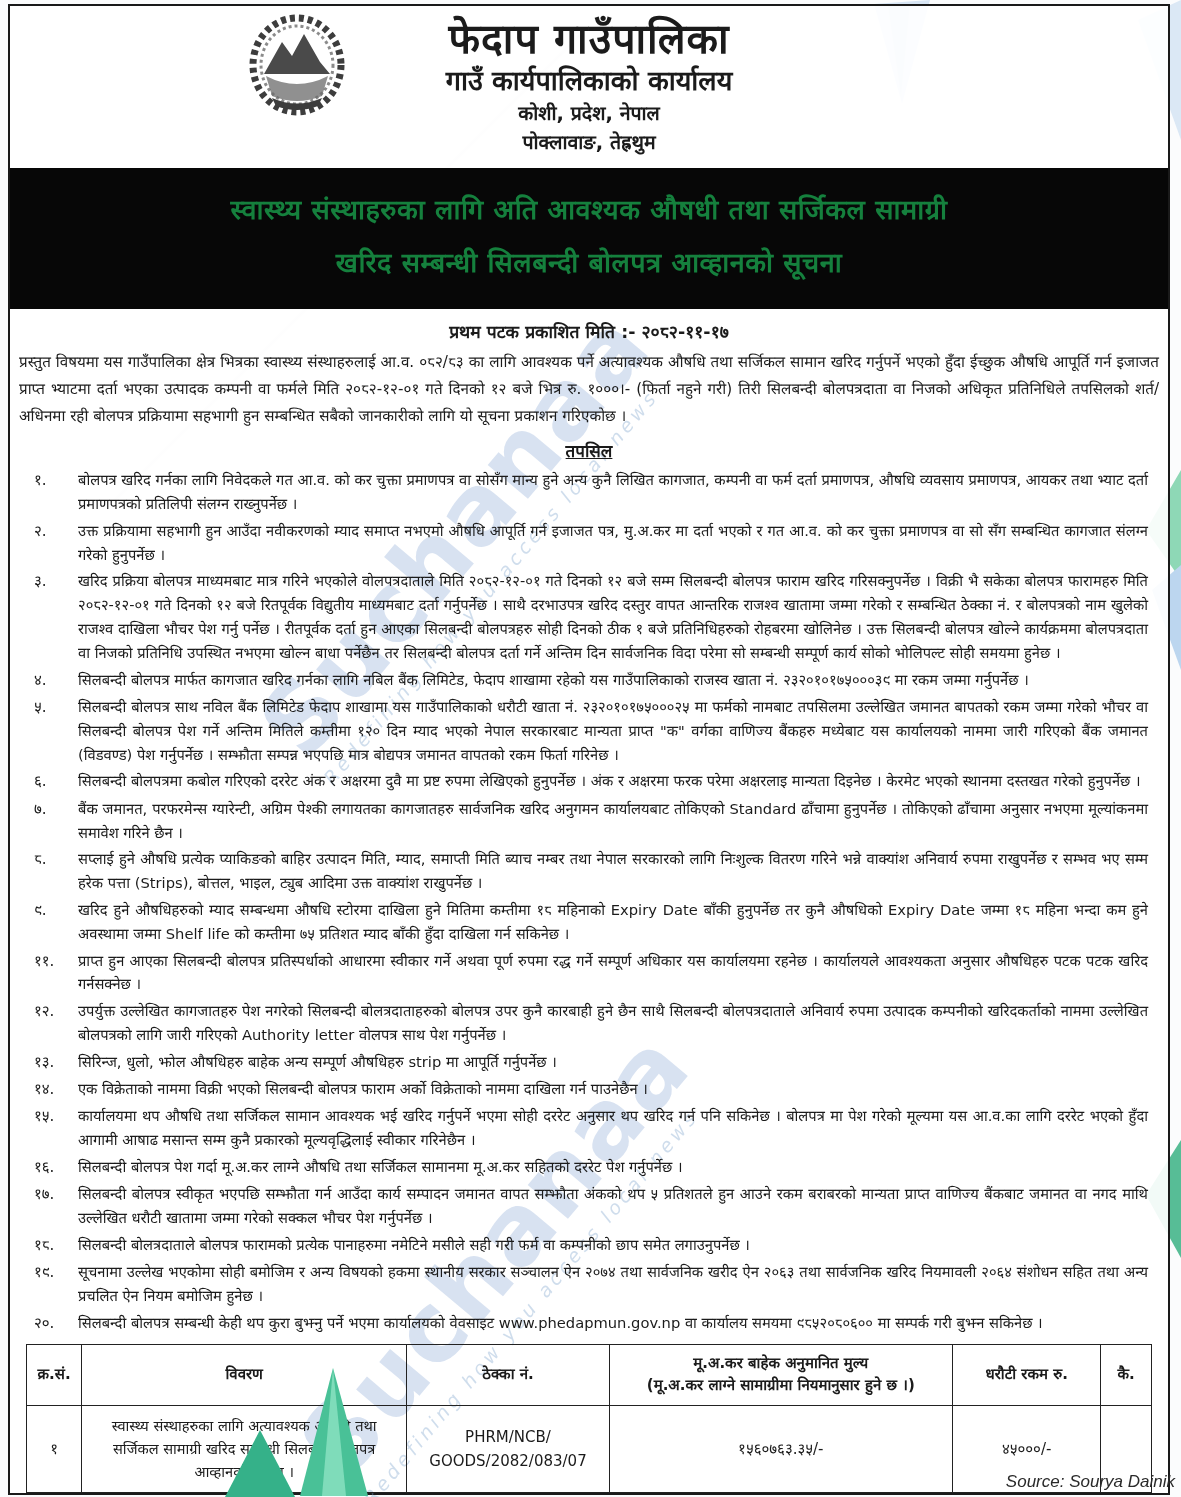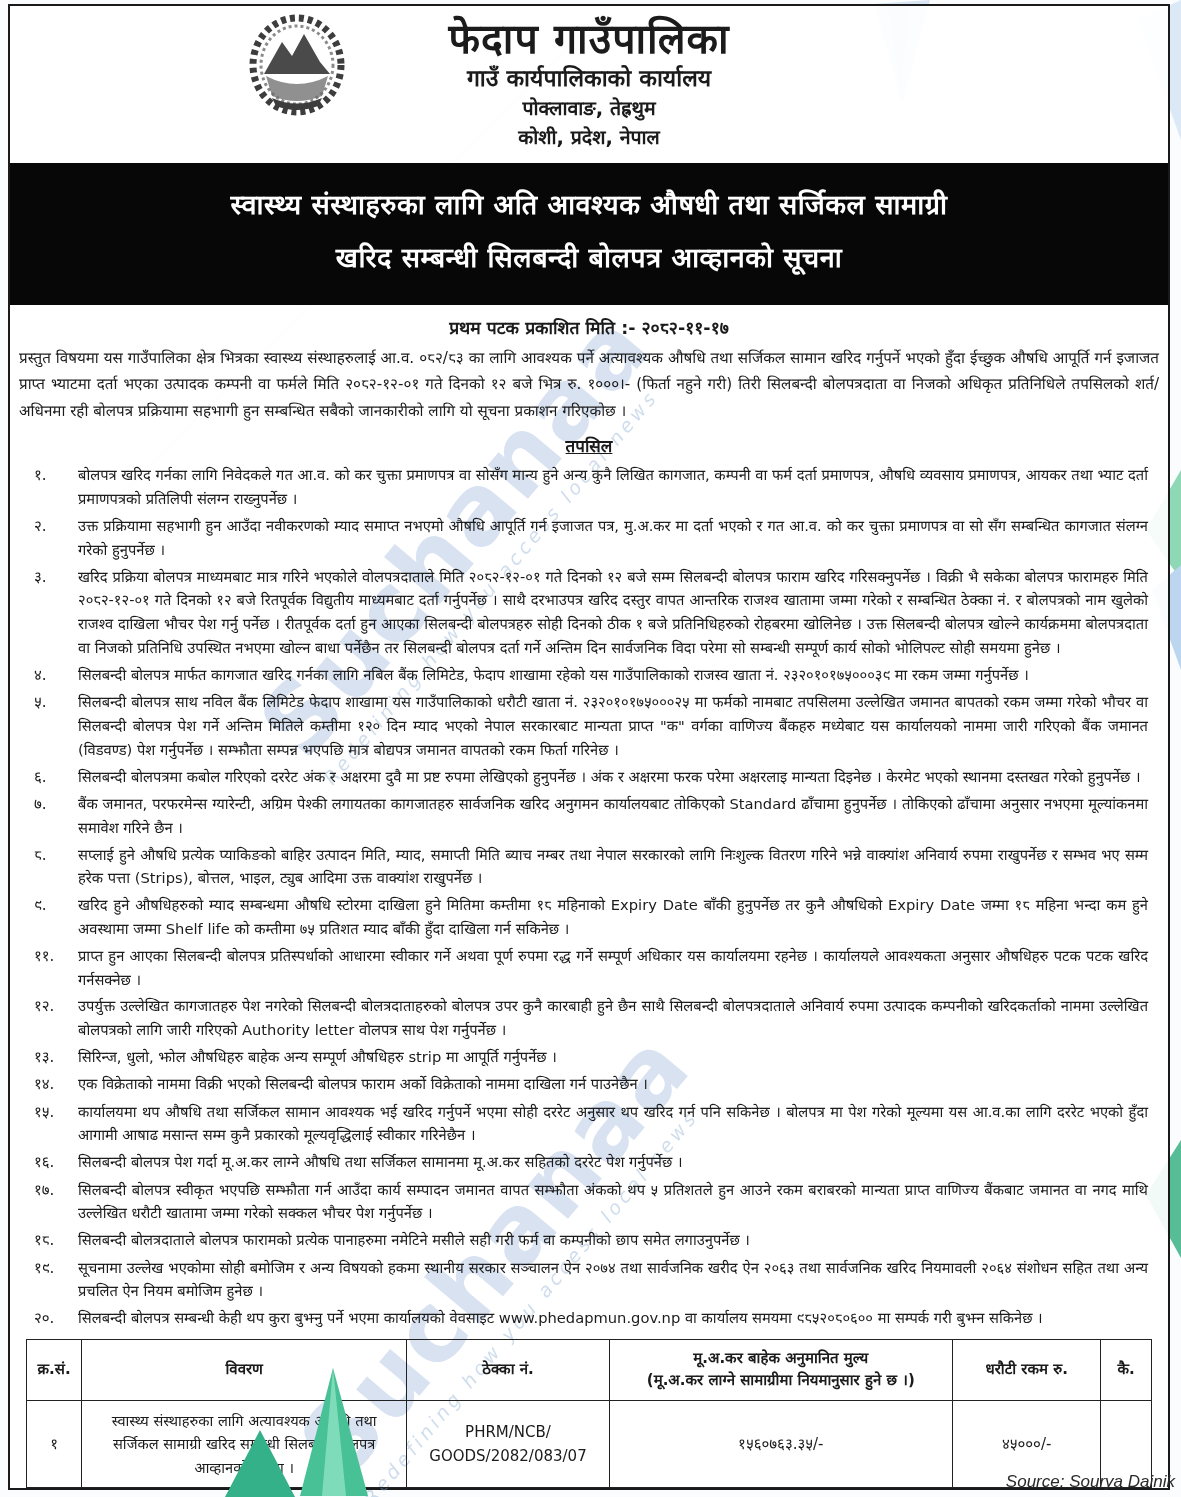--- a/index.html
+++ b/index.html
@@ -27,25 +27,25 @@
   
   .sheet{
     position:absolute;left:8px;top:4px;width:1158px;
     border:2px solid #1a1a1a;background:rgba(255,255,255,.92);z-index:3;
   }
   .sheet-inner{position:relative;z-index:4;}
   
   .head{position:relative;text-align:center;padding:10px 0 6px 0;}
   .emblem{position:absolute;left:232px;top:6px;width:110px;height:106px;}
   .org-name{font-size:41px;font-weight:bold;margin:0;line-height:1.15;letter-spacing:1px;}
-  .org-office{font-size:23px;font-weight:bold;margin:2px 0 0 0;line-height:1.2;}
+  .org-office{font-size:27px;font-weight:bold;margin:2px 0 0 0;line-height:1.2;}
   .org-addr{font-size:19.5px;font-weight:bold;margin:3px 0 0 0;line-height:1.35;}
   
   .banner{
-    background:#070707;color:#ffffff;text-align:center;
+    background:#070707;color:#15803d;text-align:center;
     padding:16px 10px 20px 10px;margin-top:6px;
   }
   .banner div{font-size:27px;font-weight:bold;line-height:1.95;letter-spacing:.5px;}
   
   .pub-date{text-align:center;font-weight:bold;font-size:17.5px;margin:10px 0 6px 0;}
   
   .intro{
     font-size:15.2px;line-height:1.75;text-align:justify;
     padding:0 9px;margin:2px 0 0 0;
   }
@@ -117,22 +117,22 @@
         <g fill="none" stroke="#3d3d3d">
           <ellipse cx="55" cy="53" rx="44" ry="47" stroke-width="7" stroke-dasharray="5 4"></ellipse>
           <ellipse cx="55" cy="53" rx="36" ry="39" stroke-width="3" stroke-dasharray="3 3" stroke-opacity=".6"></ellipse>
         </g>
         <path d="M22 62 L40 30 L50 44 L62 22 L78 50 L88 62 Z" fill="#4a4a4a"></path>
         <path d="M24 64 Q55 80 86 64 L80 84 Q55 94 30 84 Z" fill="#6b6b6b" opacity=".75"></path>
         <path d="M30 86 Q55 97 80 86 L76 94 Q55 102 34 94 Z" fill="#3d3d3d"></path>
       </svg>
       <h1 class="org-name">फेदाप गाउँपालिका</h1>
       <h2 class="org-office">गाउँ कार्यपालिकाको कार्यालय</h2>
+      <div class="org-addr">कोशी, प्रदेश, नेपाल</div>
       <div class="org-addr">पोक्लावाङ, तेह्रथुम</div>
-      <div class="org-addr">कोशी, प्रदेश, नेपाल</div>
     </div>
 
     <div class="banner">
       <div>स्वास्थ्य संस्थाहरुका लागि अति आवश्यक औषधी तथा सर्जिकल सामाग्री</div>
       <div>खरिद सम्बन्धी सिलबन्दी बोलपत्र आव्हानको सूचना</div>
     </div>
 
     <div class="pub-date">प्रथम पटक प्रकाशित मिति :- २०८२-११-१७</div>
 
     <p class="intro">प्रस्तुत विषयमा यस गाउँपालिका क्षेत्र भित्रका स्वास्थ्य संस्थाहरुलाई आ.व. ०८२/८३ का लागि आवश्यक पर्ने अत्यावश्यक औषधि तथा सर्जिकल सामान खरिद गर्नुपर्ने भएको हुँदा ईच्छुक औषधि आपूर्ति गर्न इजाजत प्राप्त भ्याटमा दर्ता भएका उत्पादक कम्पनी वा फर्मले मिति २०८२-१२-०१ गते दिनको १२ बजे भित्र रु. १०००।- (फिर्ता नहुने गरी) तिरी सिलबन्दी बोलपत्रदाता वा निजको अधिकृत प्रतिनिधिले तपसिलको शर्त/अधिनमा रही बोलपत्र प्रक्रियामा सहभागी हुन सम्बन्धित सबैको जानकारीको लागि यो सूचना प्रकाशन गरिएकोछ ।</p>

